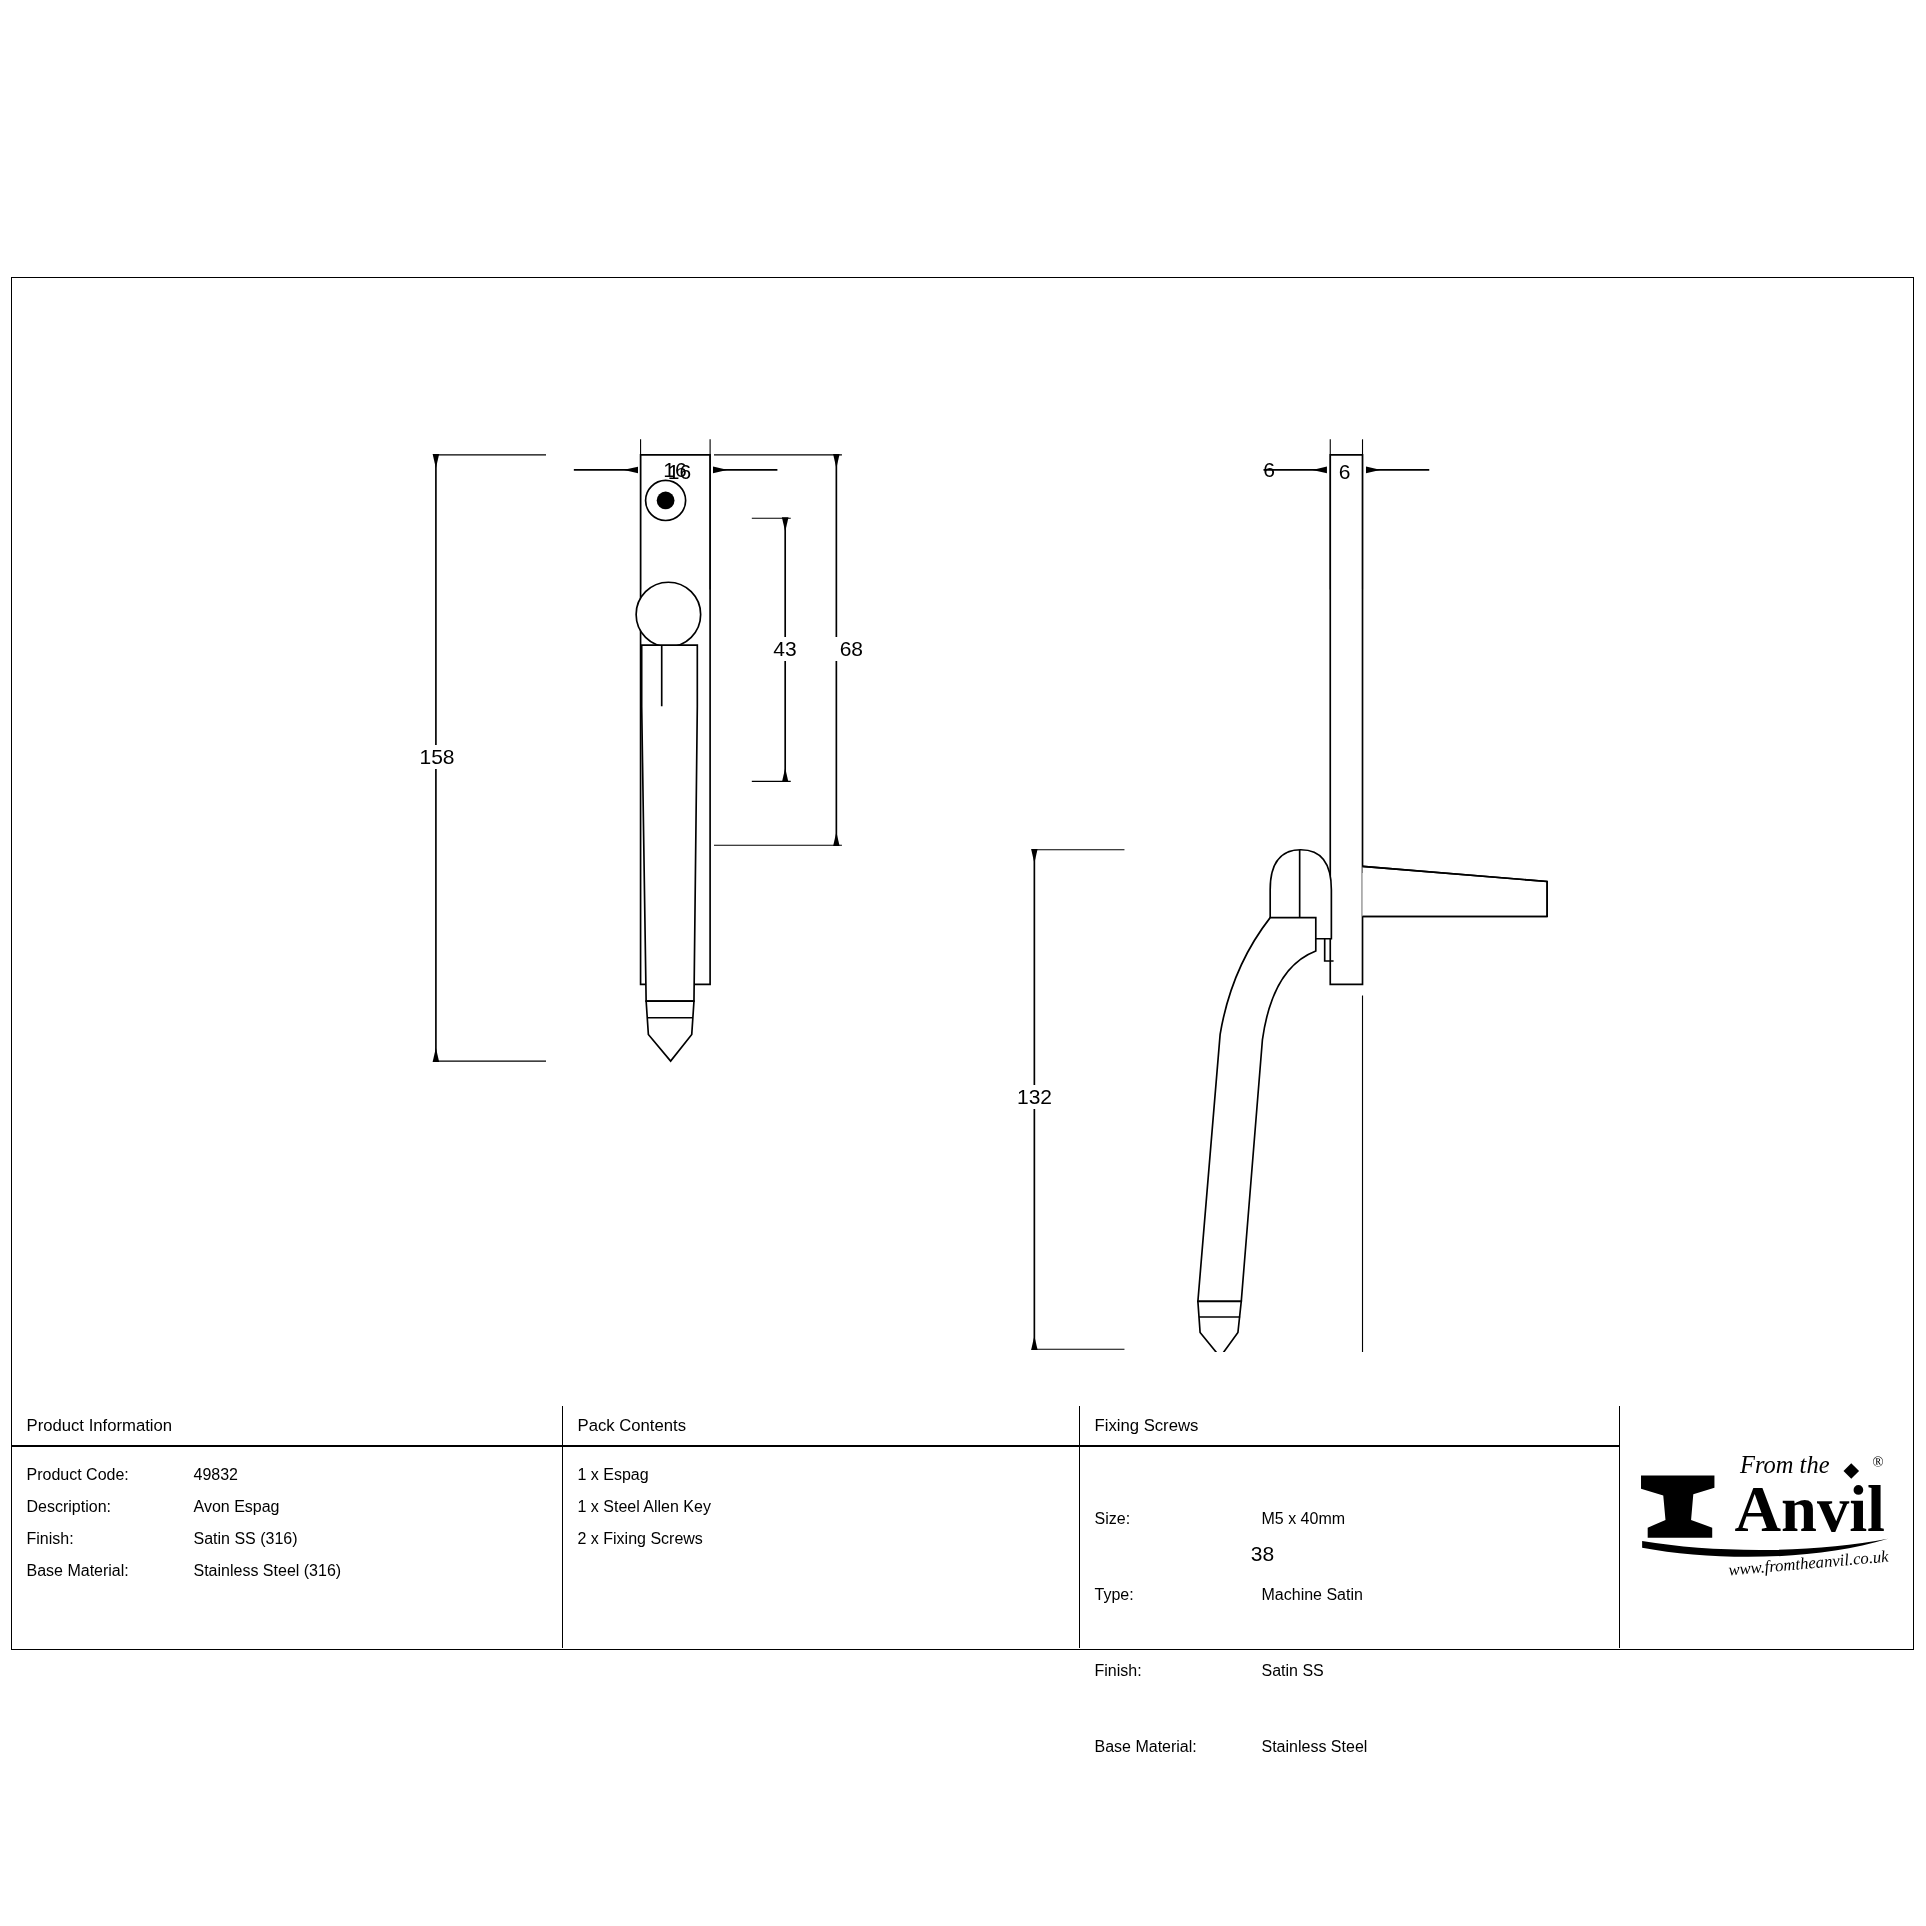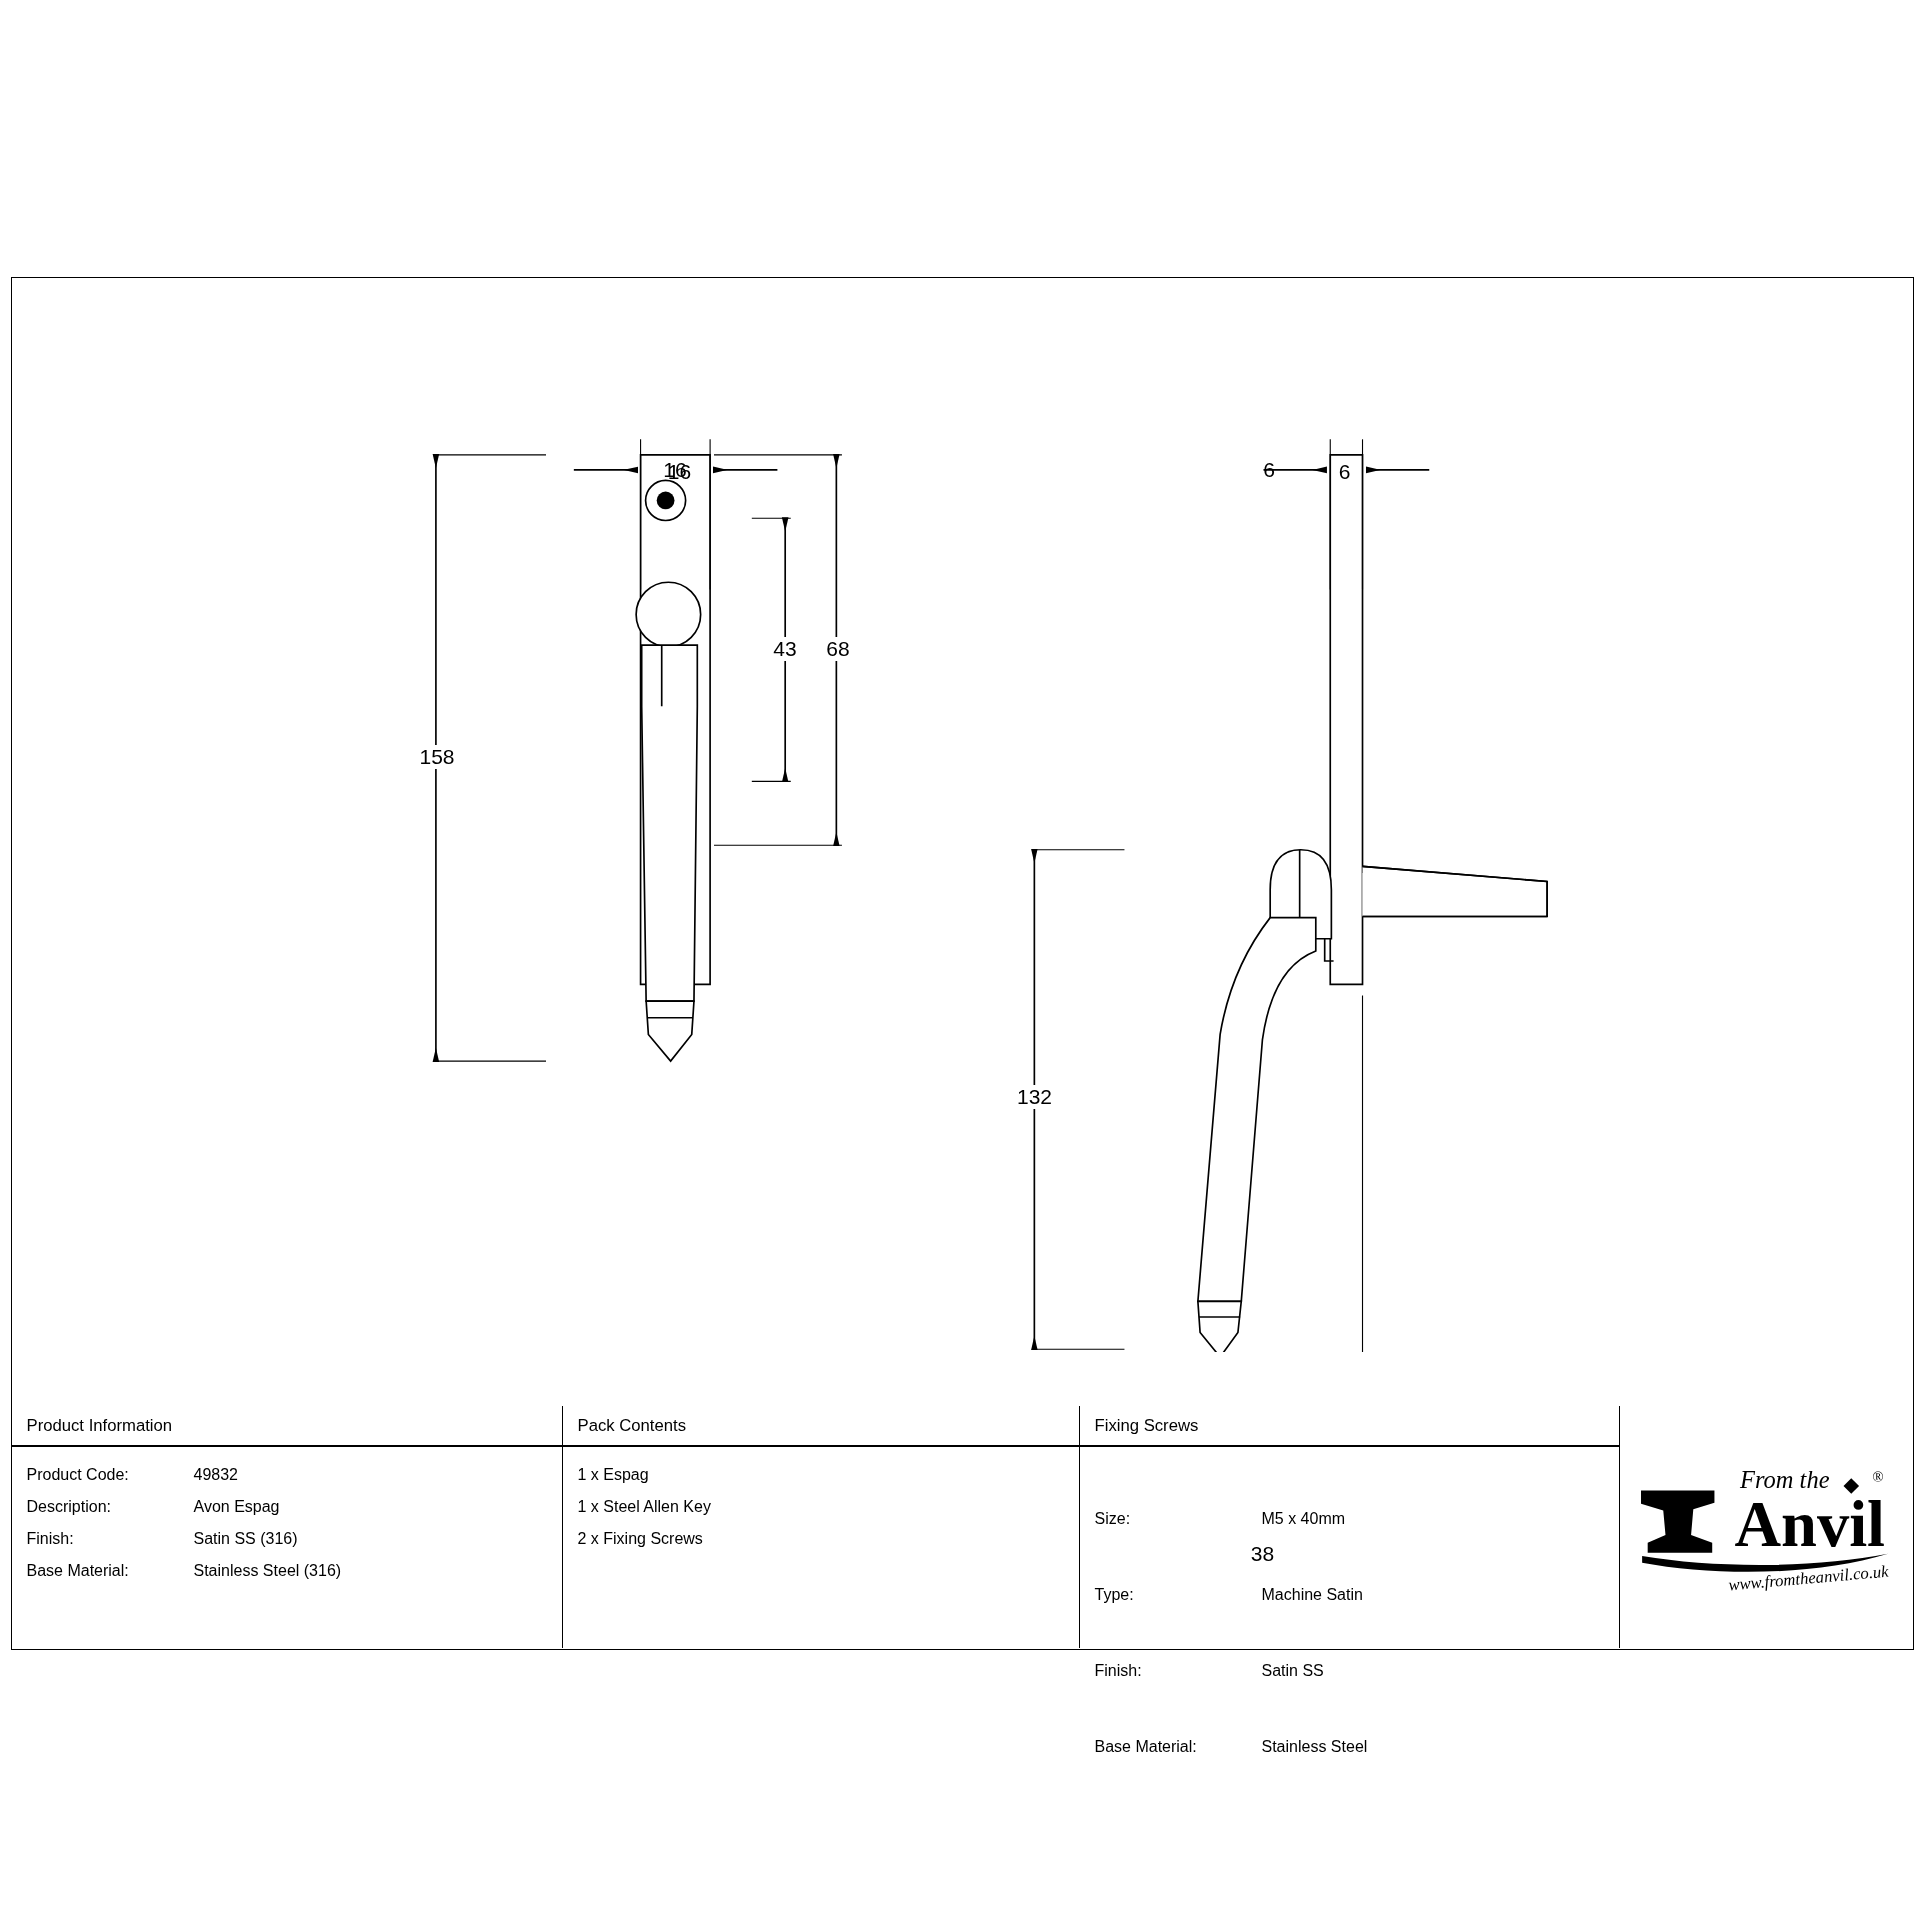--- a/index.html
+++ b/index.html
@@ -111,21 +111,21 @@
     line-height: 32px;
   }
   .pack-list .row { display: block; white-space: nowrap; }
 
   .kv-fix .k { width: 167px; margin-top: 44px; }
 
   
   #logo {
     position: absolute;
     left: 11px;
-    top: 31px;
+    top: 16px;
     width: 267px;
     height: 178px;
   }
   #logo svg { display: block; }
 </style>
 </head>
 <body>
 
 <div id="sheet">
 
@@ -216,21 +216,21 @@
         <text x="2260" y="357" text-anchor="middle" opacity="0"></text>
       </g>
     </svg>
 
     <div style="position:absolute;left:651px;top:182px;width:33px;text-align:center;font-size:21px;">16</div>
 
     <div style="position:absolute;left:1316px;top:182px;width:33px;text-align:center;font-size:21px;">6</div>
 
     <div style="position:absolute;left:389px;top:467px;width:72px;text-align:center;font-size:21px;background:#fff;">158</div>
 
-    <div style="position:absolute;left:801px;top:359px;width:50px;text-align:center;font-size:21px;background:#fff;">68</div>
+    <div style="position:absolute;left:801px;top:359px;width:50px;text-align:right;font-size:21px;background:#fff;">68</div>
 
     <div style="position:absolute;left:748px;top:359px;width:50px;text-align:center;font-size:21px;background:#fff;">43</div>
 
     <div style="position:absolute;left:989px;top:807px;width:67px;text-align:center;font-size:21px;background:#fff;">132</div>
 
     <div style="position:absolute;left:1217px;top:1264px;width:67px;text-align:center;font-size:21px;background:#fff;">38</div>
   </div>
 
 
   <div id="info-table">

